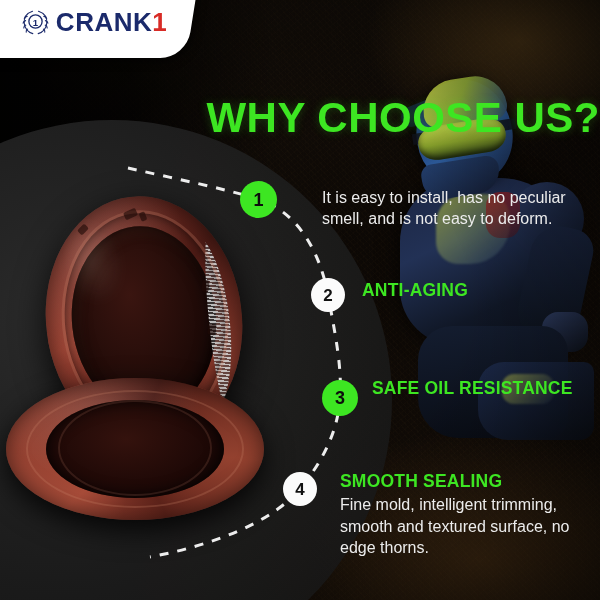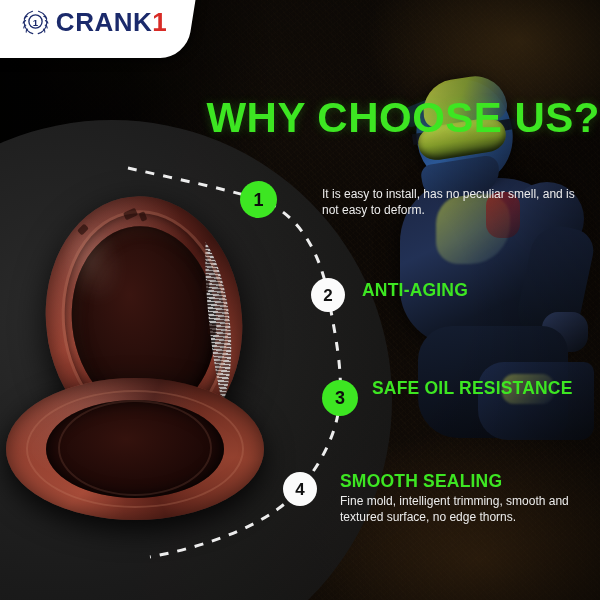--- a/index.html
+++ b/index.html
@@ -151,21 +151,21 @@
     font-weight:bold;line-height:1;
   }
   .badge.green{background:#3de622;color:#0d0d0d;}
   .badge.white{background:#fbfbfb;color:#111;}
 
   .step{position:absolute;}
   .step h3{
     margin:0;font-size:17.5px;font-weight:bold;color:#3de622;letter-spacing:.2px;line-height:1.1;
   }
   .step p{
-    margin:3px 0 0 0;font-size:12px;color:#ececec;line-height:1.33;font-weight:400;
+    margin:3px 0 0 0;font-size:16px;color:#ececec;line-height:1.33;font-weight:400;
   }
   .step p.indent{padding-left:14px;}
 
   
   .product{position:absolute;left:6px;top:196px;width:268px;height:332px;}
   .seal-back{
     position:absolute;left:40px;top:0px;width:196px;height:248px;border-radius:50%;
     transform:rotate(-6deg);
     background:
       radial-gradient(ellipse at 34% 26%, rgba(255,255,255,.16), rgba(0,0,0,0) 46%),

